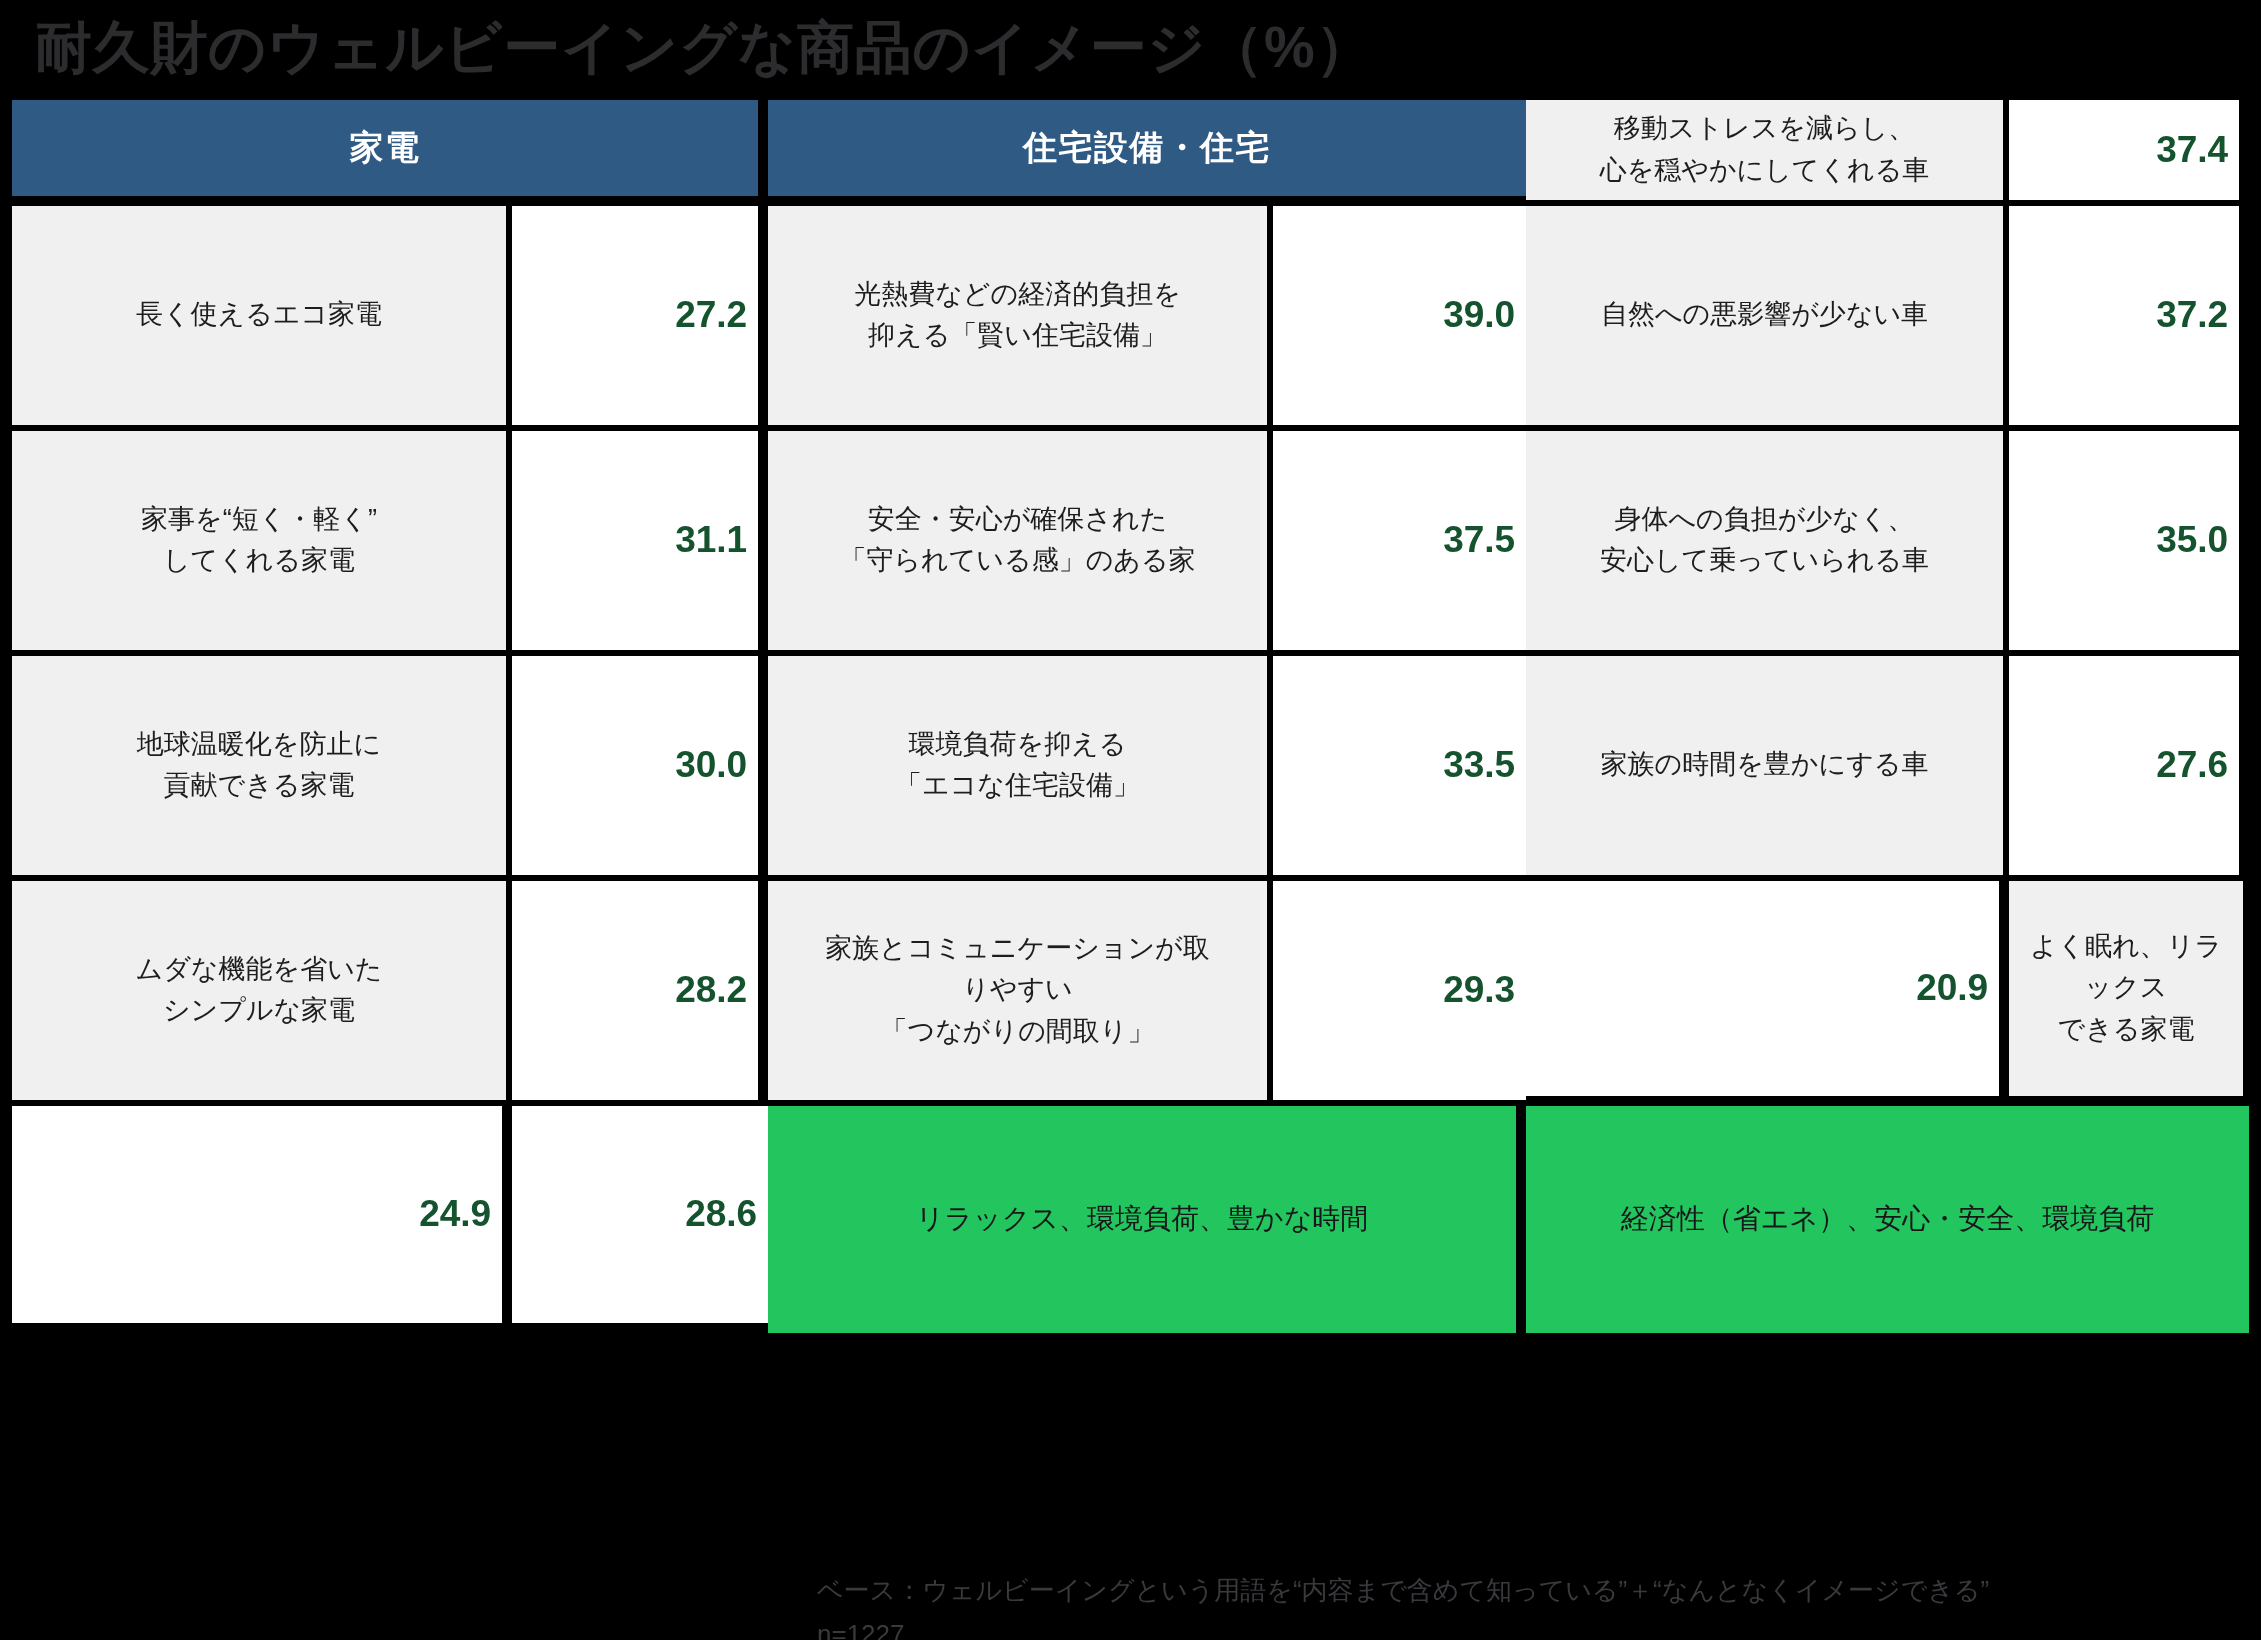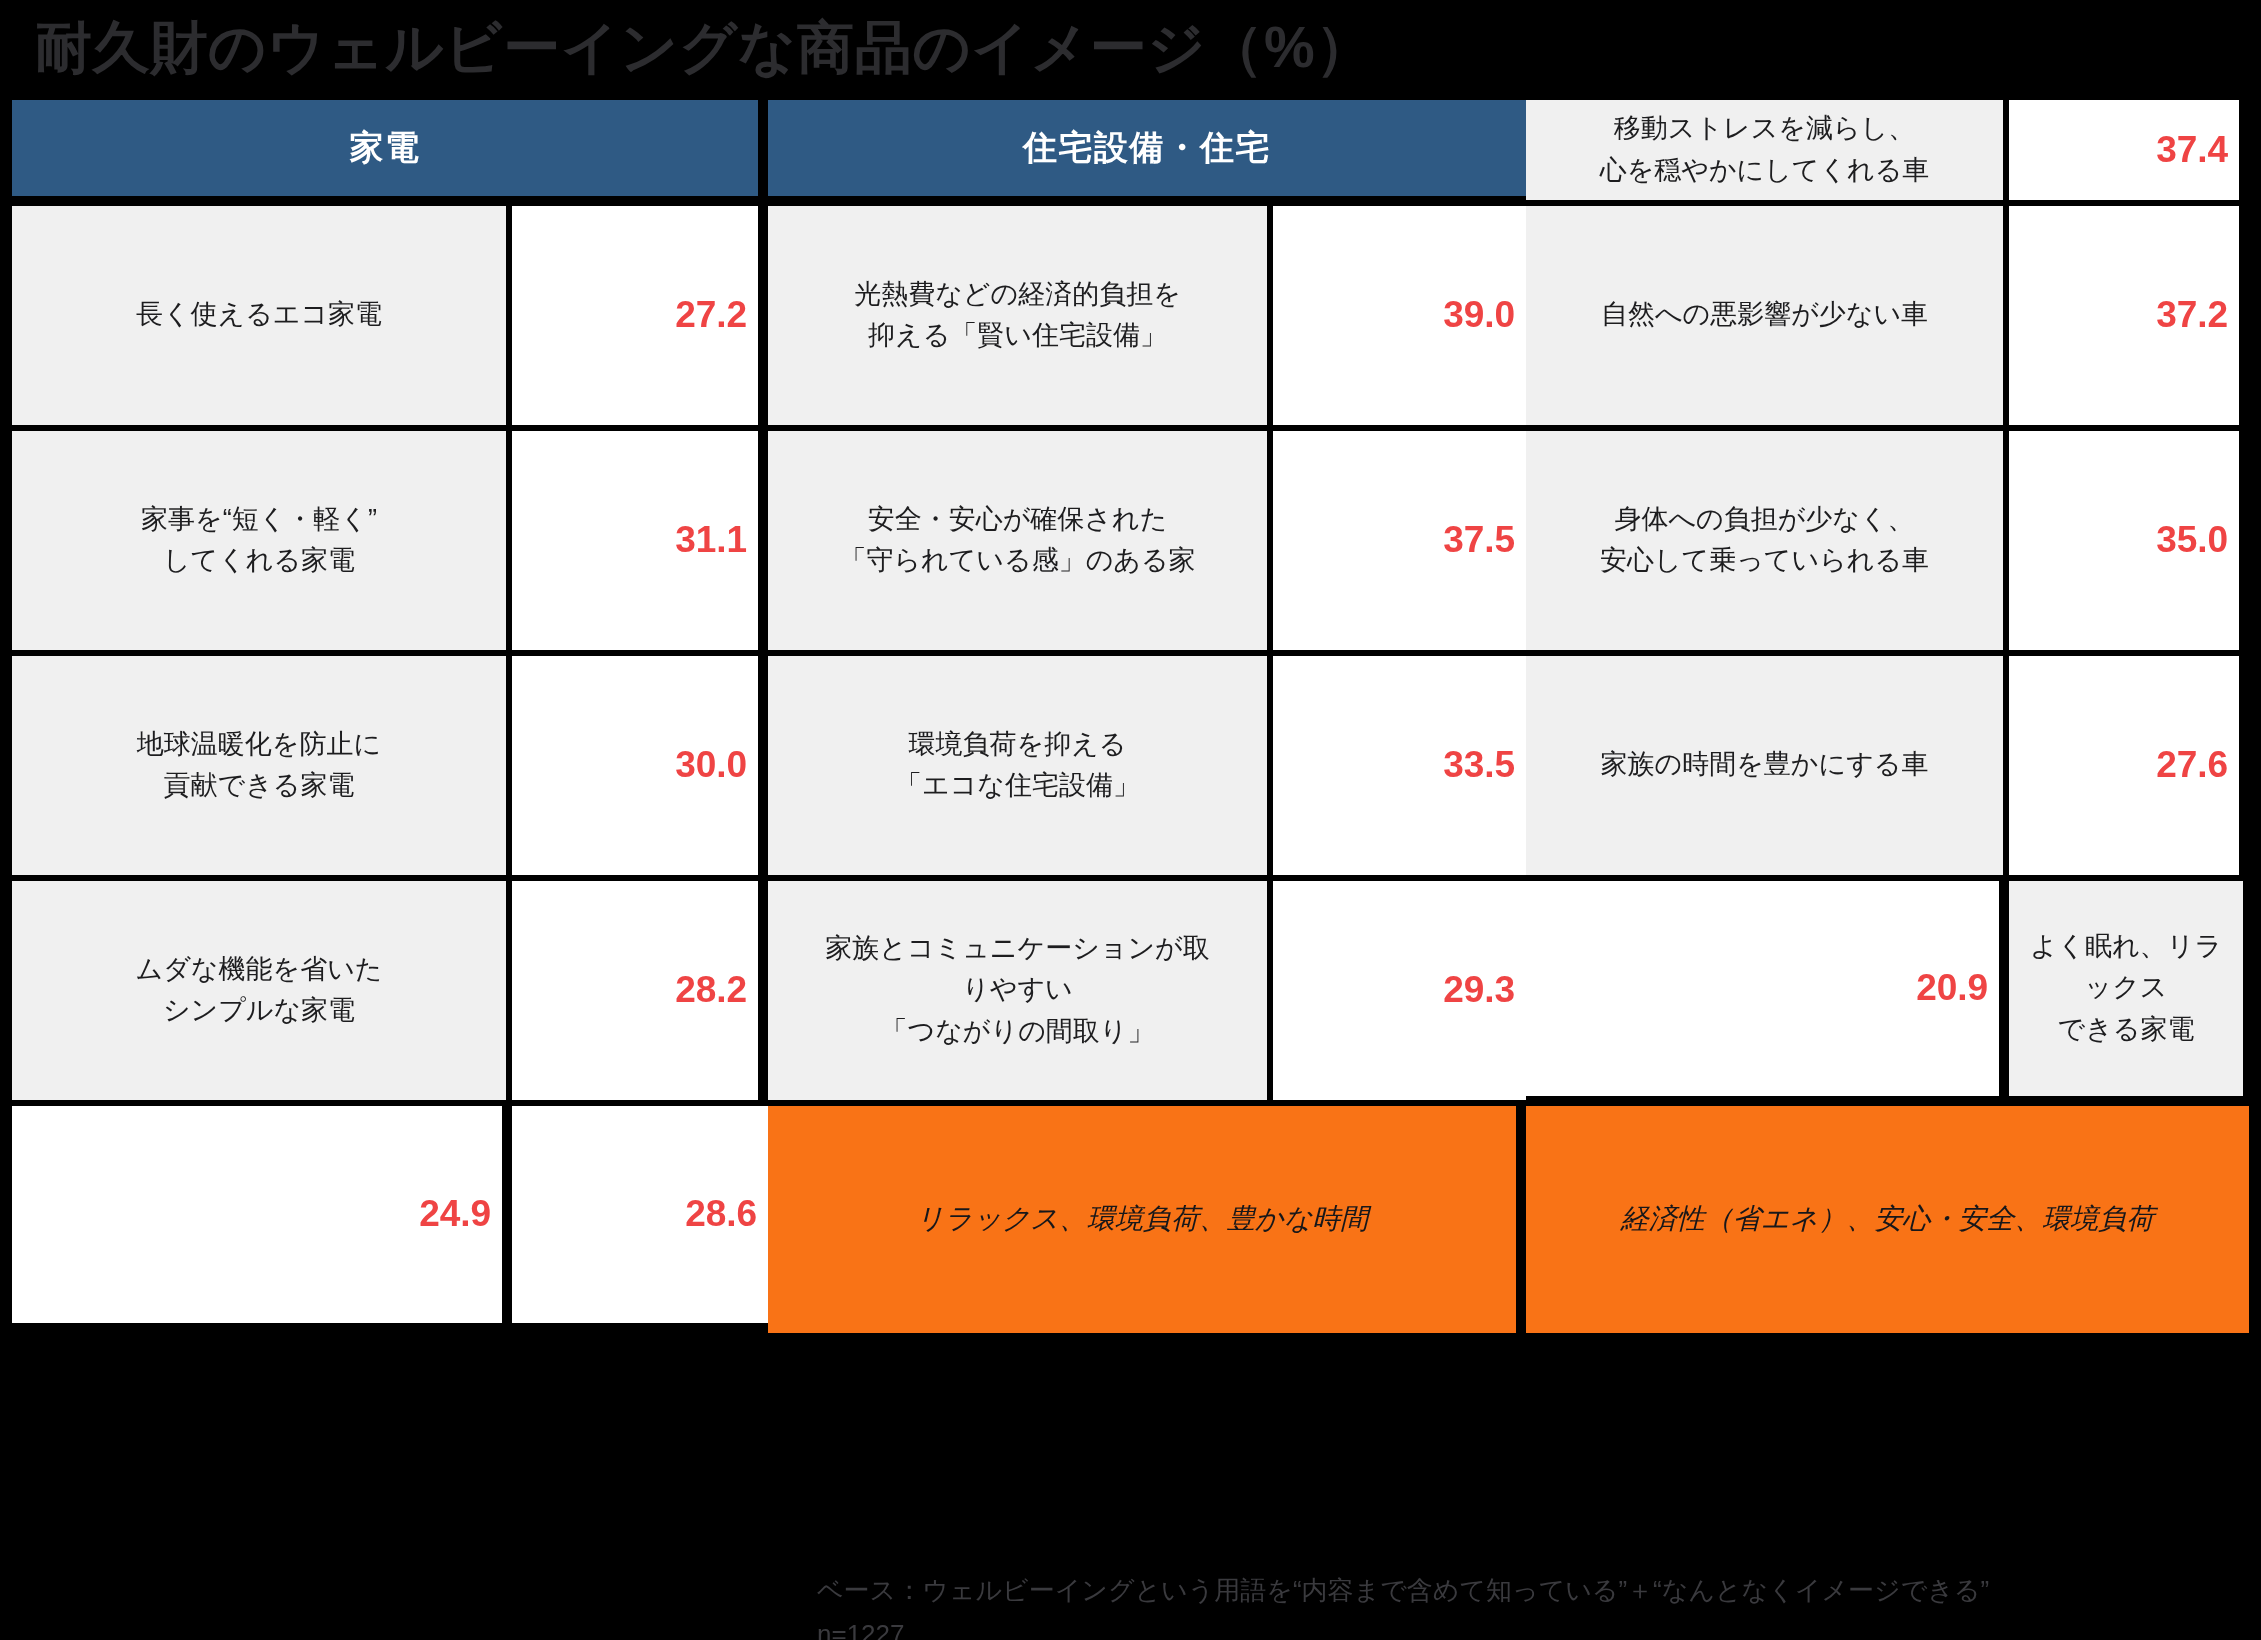--- a/index.html
+++ b/index.html
@@ -45,40 +45,39 @@
     line-height:1.52;
     white-space:pre-line;
     text-align:center;
     display:flex;align-items:center;justify-content:center;
     border-right:6.8px solid #000;
     border-bottom:6.8px solid #000;
     padding:0 8px;
   }
   .val{
     background:#fff;
-    color:#ef4444;
+    color:#14532d;
     font-size:37px;
     font-weight:700;
     display:flex;align-items:center;justify-content:flex-end;
     padding-right:10.8px;
     border-right:10.8px solid #000;
     border-bottom:6.8px solid #000;
   }
   .val.lastcol{border-right:0;}
   .r5{border-bottom:10.8px solid #000;}
   .sum{
     grid-column:span 2;
-    background:#f97316;
+    background:#22c55e;
     color:#17171a;
     font-size:28px;
     display:flex;align-items:center;justify-content:center;
     text-align:center;
     border-right:10.8px solid #000;
     padding:0 13.5px;
-    font-style:italic;
   }
   .sum.last{border-right:0;}
   .footer{
     margin:55px 41px 0 817px;
     color:#3a3a3e;
     font-size:26px;
     line-height:1.7;
   }
 </style>
 </head>

